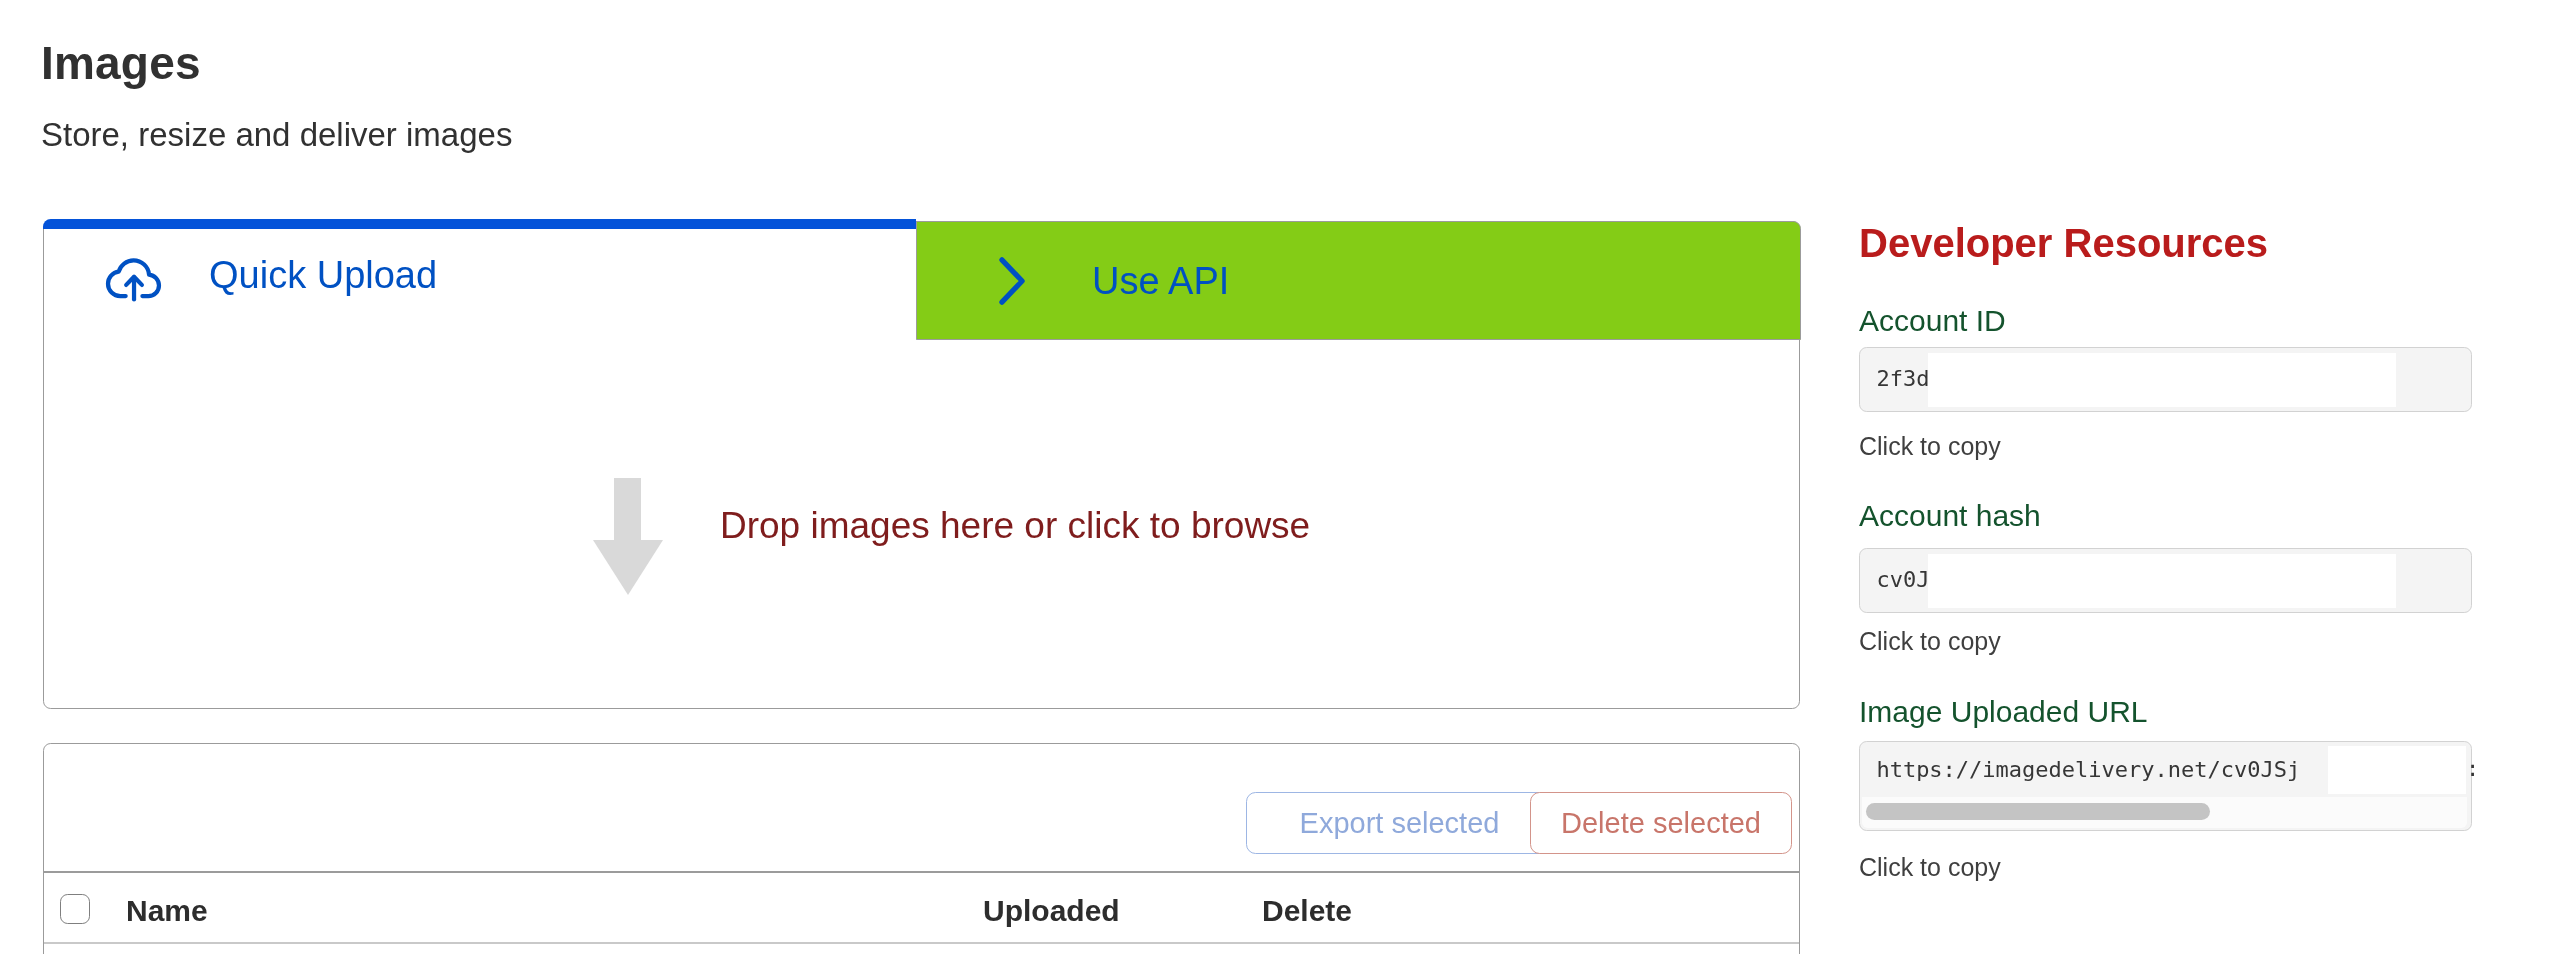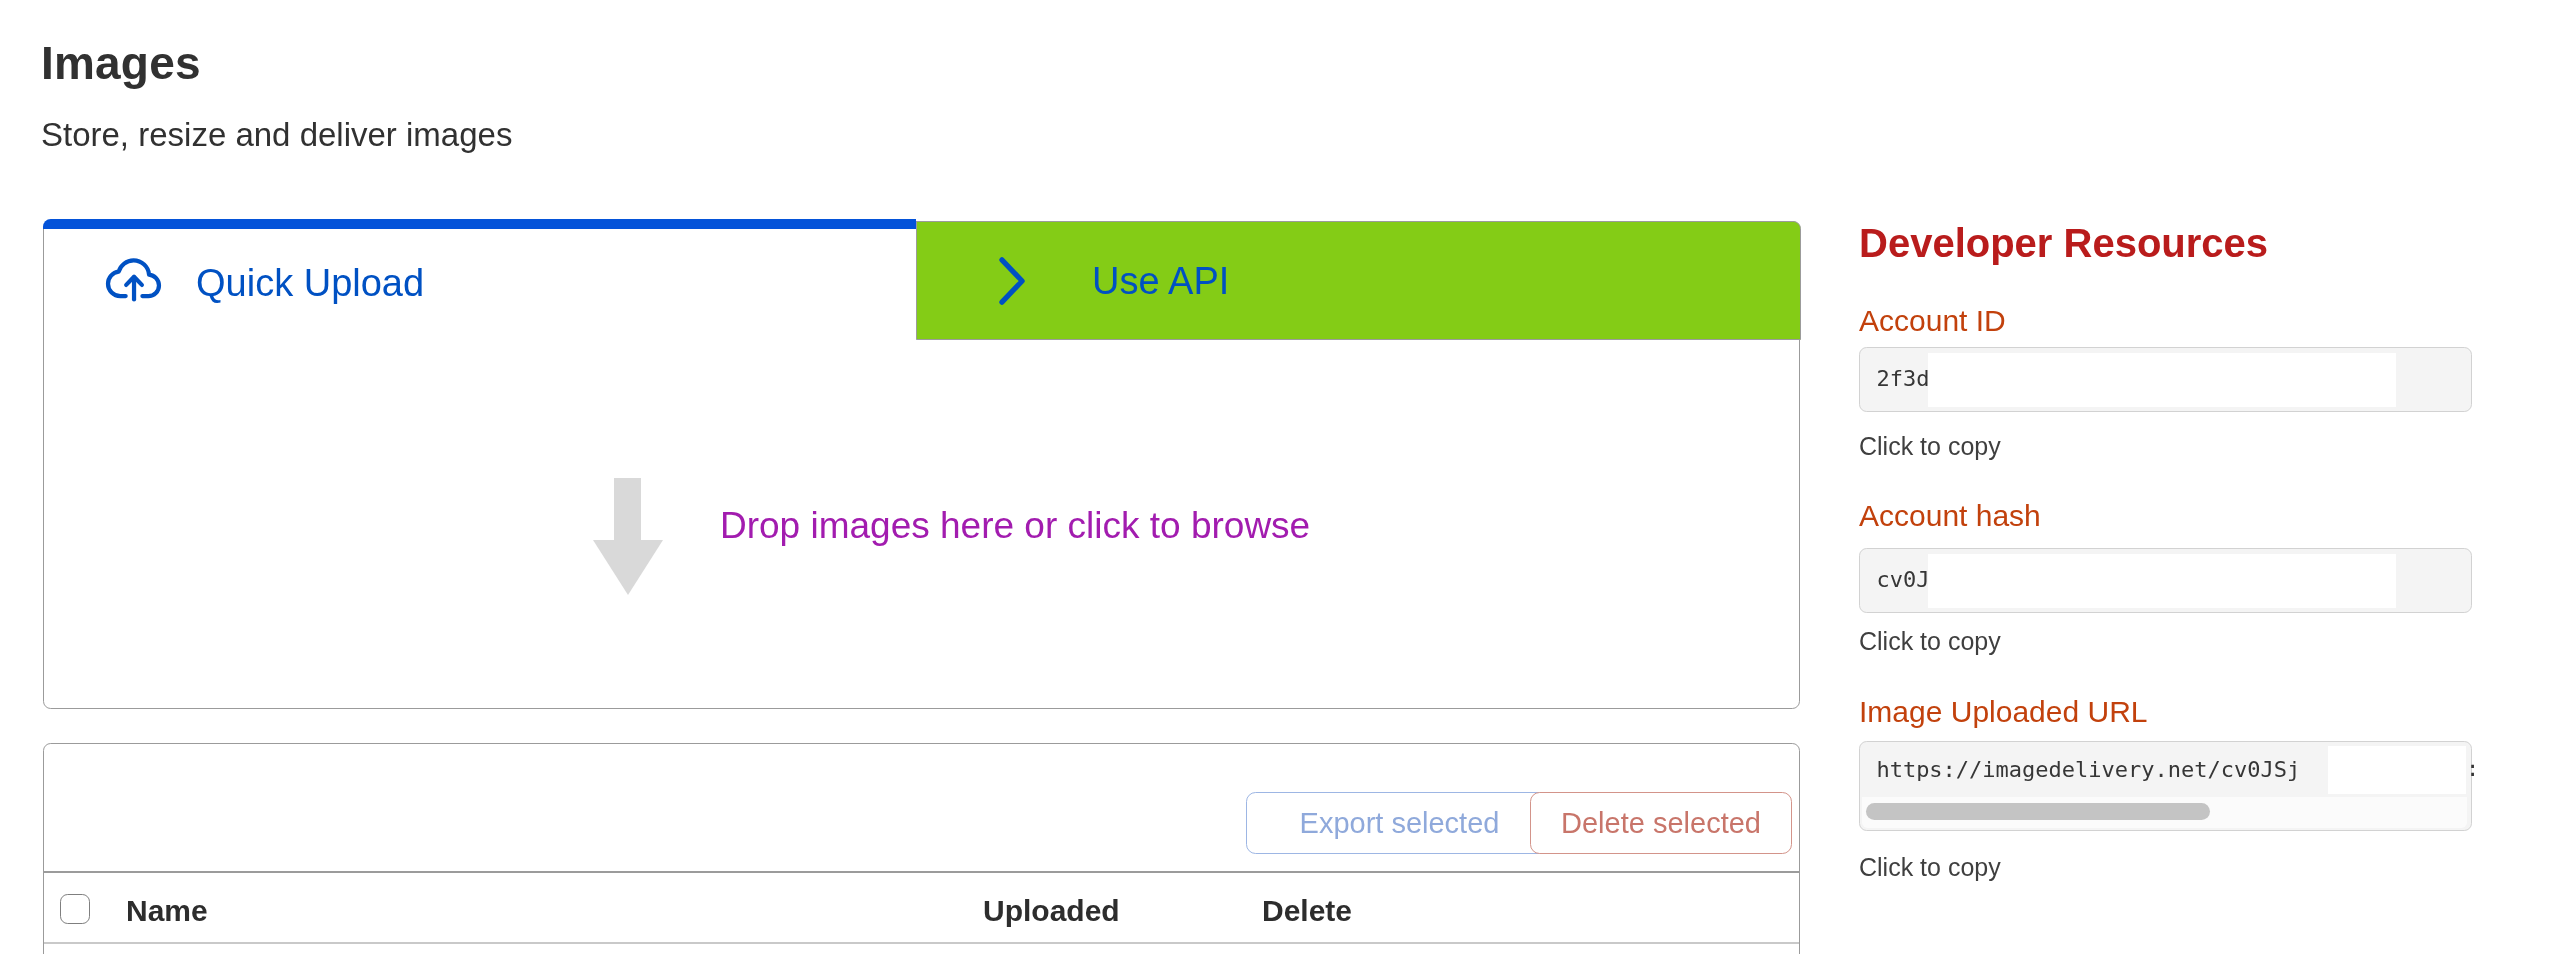--- a/index.html
+++ b/index.html
@@ -11,51 +11,51 @@
   .abs { position:absolute; }
 
   
   .page-title { left:41px; top:40px; font-size:46px; font-weight:700; letter-spacing:0.2px; line-height:1; color:#313131; }
   .page-subtitle { left:41px; top:117px; font-size:33px; font-weight:400; line-height:1.1; color:#313131; }
 
   
   .upload-panel { left:43px; top:221px; width:1757px; height:488px; border:1.9px solid #9b9b9b; border-radius:7.7px; background:#fff; }
   .active-tab-bar { left:43px; top:219px; width:873px; height:9.6px; background:#0453d9; border-radius:7.7px 0 0 0; }
   .quick-tab { left:43px; top:231px; width:871px; height:108px; cursor:pointer; }
-  .quick-tab-inner { position:absolute; left:60px; top:25px; display:flex; align-items:flex-end; gap:30px; }
+  .quick-tab-inner { position:absolute; left:60px; top:25px; display:flex; align-items:flex-start; gap:43px; }
   .tab-label { font-size:38px; color:#0051c3; line-height:1; white-space:nowrap; }
   .use-api-tab { left:916px; top:221px; width:885px; height:119px; background:#84cc16; border:1.9px solid #9b9b9b;
                  border-radius:0 7.7px 0 0; cursor:pointer; }
   .use-api-inner { position:absolute; left:81px; top:0; height:100%; display:flex; align-items:center; gap:65px; }
 
   
   .dropzone { left:45px; top:342px; width:1754px; height:365px; cursor:pointer; }
   .drop-arrow-stem { left:614px; top:478px; width:27px; height:63px; background:#d9d9d9; }
   .drop-arrow-head { left:593px; top:540px; width:0; height:0;
                      border-left:35px solid transparent; border-right:35px solid transparent;
                      border-top:55px solid #d9d9d9; }
-  .drop-label { left:720px; top:504px; font-size:37px; color:#a21caf; line-height:1.2; }
+  .drop-label { left:720px; top:504px; font-size:37px; color:#7f1d1d; line-height:1.2; }
 
   
   .table-panel { left:43px; top:743px; width:1757px; height:250px; border:1.9px solid #9b9b9b; border-radius:7.7px 7.7px 0 0; background:#fff; }
   .btn { position:absolute; top:48px; height:62px; background:#fff; border-radius:9.6px; font-size:29px;
          display:flex; align-items:center; justify-content:center; cursor:default; }
   .btn-export { left:1202px; width:307px; border:1.9px solid #9db6e4; color:#8fa9db; }
   .btn-delete { left:1486px; width:262px; border:1.9px solid #d3948a; color:#c8756a; }
   .toolbar-sep { position:absolute; left:0; top:127px; width:100%; height:1.9px; background:#9b9b9b; }
   .hdr-checkbox { position:absolute; left:16.4px; top:150px; width:30px; height:30px; border:1.9px solid #7f7f7f; border-radius:7.7px; background:#fff; cursor:pointer; }
   .col-hdr { position:absolute; top:149px; font-size:30px; font-weight:700; color:#2d2d2d; line-height:1.2; }
   .col-name { left:82px; }
   .col-uploaded { left:939px; }
   .col-actions { left:1218px; }
   .hdr-bottom-line { position:absolute; left:0; top:198px; width:100%; height:1.9px; background:#c9c9c9; }
 
   
   .dev-title { left:1859px; top:223px; font-size:40px; font-weight:700; line-height:1; color:#b91c1c; }
-  .field-label { left:1859px; font-size:30px; color:#c2410c; line-height:1.1; }
+  .field-label { left:1859px; font-size:30px; color:#14532d; line-height:1.1; }
   .copy-hint { left:1859px; font-size:25px; color:#3f3f3f; line-height:1.1; cursor:pointer; }
   .code-field { left:1859px; width:613px; background:#f4f4f4; border:1.9px solid #d2d2d2; border-radius:7.7px; cursor:pointer; overflow:hidden; }
   .code-field .code-text { display:block; padding-left:16.4px; font-family:"DejaVu Sans Mono", monospace; font-size:22px; color:#363636; white-space:nowrap; }
   .field-h { height:65px; } .field-h .code-text { line-height:62px; }
   .field-url { height:90px; } .field-url .code-text { line-height:56px; }
   .redaction { background:#ffffff; }
   .url-partial { left:2466px; top:741px; font-family:"DejaVu Sans Mono", monospace; font-size:22px; color:#363636; line-height:56px; }
   .scroll-track { position:absolute; left:1.9px; bottom:1.9px; width:605px; height:31px; background:#fbfbfb; border-radius:0 0 5.8px 5.8px; }
   .scroll-thumb { position:absolute; left:3.8px; top:5.8px; width:344px; height:17.3px; background:#c4c4c4; border-radius:8.7px; cursor:pointer; }
 

